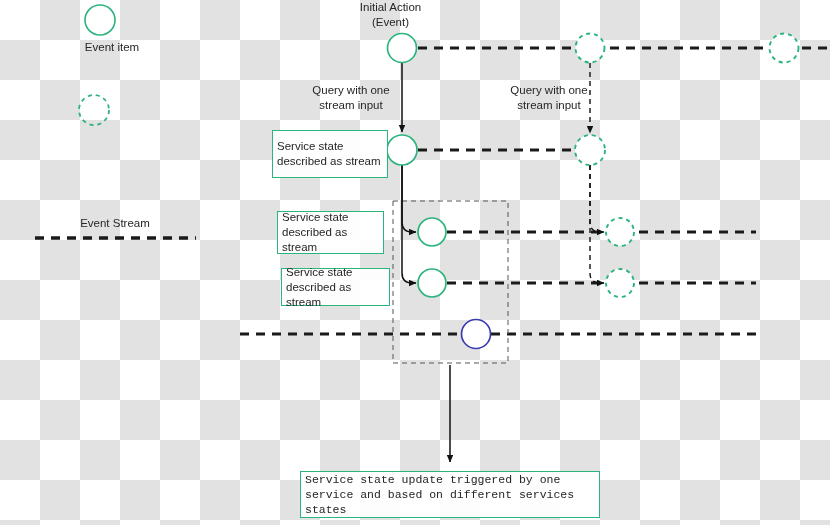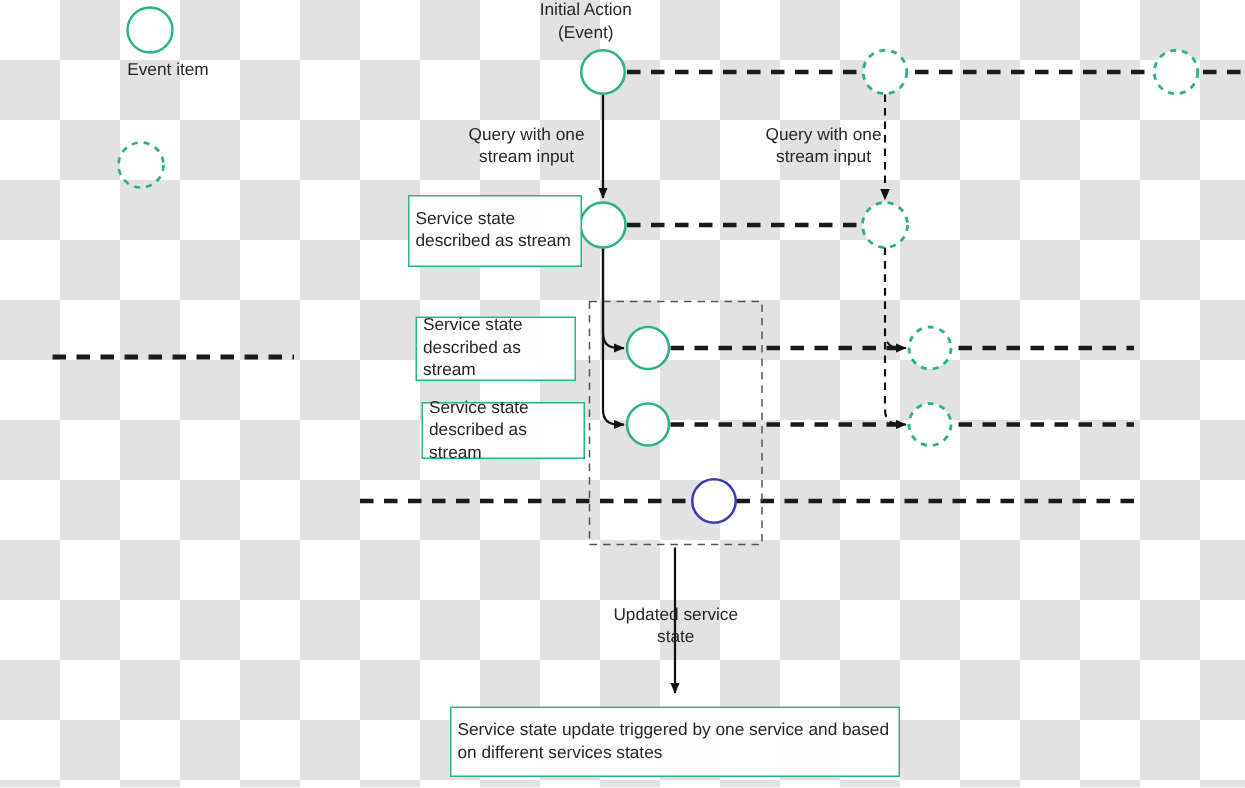--- a/index.html
+++ b/index.html
@@ -101,43 +101,42 @@
 
     <circle cx="432" cy="283" r="14" fill="#ffffff" stroke="#2bb57c" stroke-width="1.7"></circle>
     <circle cx="620" cy="283" r="14" fill="#ffffff" stroke="#2bb57c" stroke-width="1.9" stroke-dasharray="4 4"></circle>
 
     <circle cx="476" cy="334" r="14.5" fill="#ffffff" stroke="#3b3bb0" stroke-width="1.7"></circle>
   </svg>
 
   <div class="lbl" style="left:52px; top:40px; width:120px;">Event item</div>
 
 
+  <div class="lbl" style="left:45px; top:216px; width:140px;">Event Stream</div>
 
   <div class="lbl" style="left:328px; top:0px; width:125px;">Initial Action
 (Event)</div>
 
   <div class="lbl" style="left:292px; top:83px; width:118px;">Query with one
 stream input</div>
 
   <div class="lbl" style="left:490px; top:83px; width:118px;">Query with one
 stream input</div>
 
 
-  <div class="lbl" style="left:388px; top:403px; width:125px;">Updated service
-state</div>
 
   <div class="boxtext box-green" style="left:272px; top:130px; width:116px; height:48px;">Service state
 described as
 stream</div>
 
   <div class="boxtext box-green" style="left:277px; top:211px; width:107px; height:43px;">Service state
 described as
 stream</div>
 
   <div class="boxtext box-green" style="left:281px; top:268px; width:109px; height:38px;">Service state
 described as
 stream</div>
 
 
-  <div class="boxtext box-green" style="left:300px; top:471px; width:300px; height:47px;">Service state update triggered by one service and
+  <div class="boxtext box-green" style="left:300px; top:471px; width:300px; height:47px;font-family:Liberation Mono, monospace;">Service state update triggered by one service and
 based on different services states</div>
 
 </div>
 
 </body></html>

